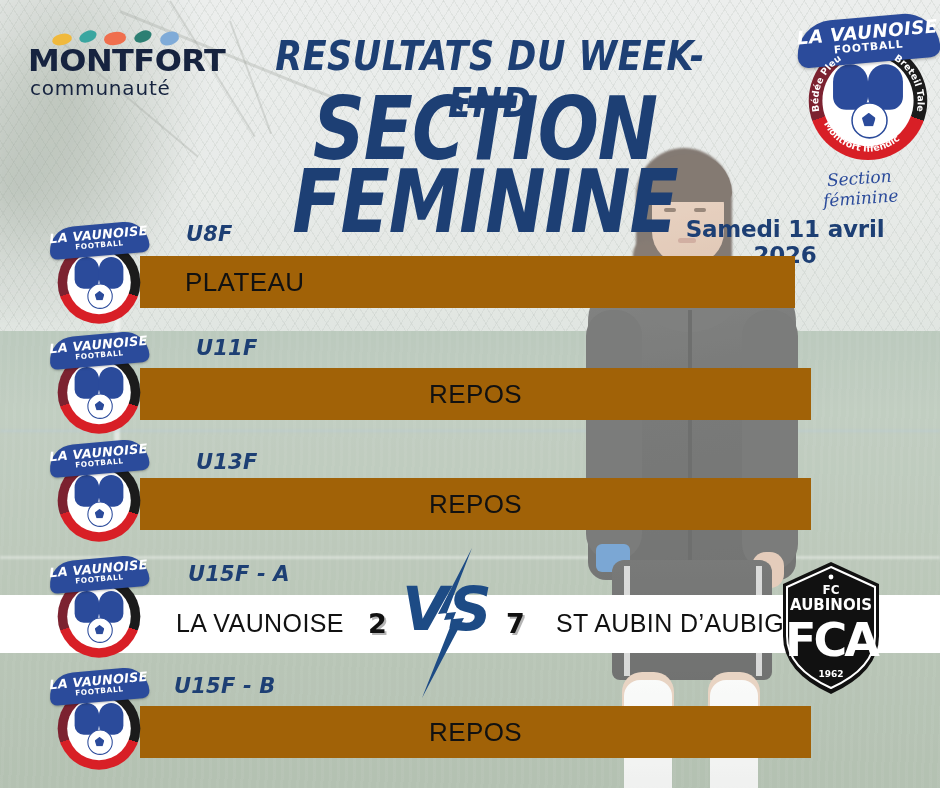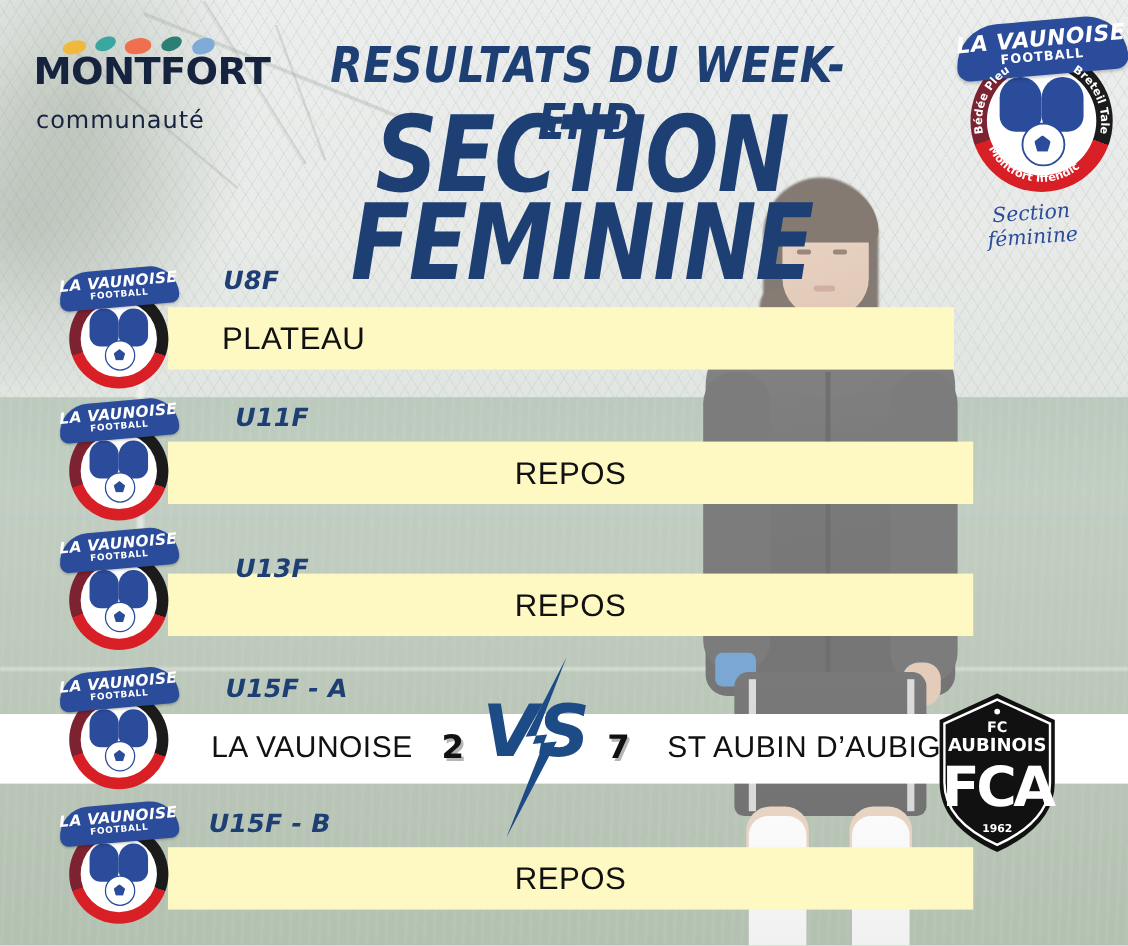--- a/index.html
+++ b/index.html
@@ -123,21 +123,21 @@
   .mf-dot.d3 { left: 52px; top: 2px; background: #ef6f4e; transform: rotate(-8deg); width: 22px; height: 13px; }
   .mf-dot.d4 { left: 82px; top: 1px; background: #2c7f73; transform: rotate(-22deg); width: 18px; }
   .mf-dot.d5 { left: 108px; top: 2px; background: #7fabd8; transform: rotate(-18deg); width: 19px; height: 13px; }
   .mf-name {
     font-size: 31px; font-weight: 700; letter-spacing: -.5px; color: #16233f;
     line-height: .95; font-family: "DejaVu Sans", sans-serif; transform: scaleX(1.03);
     transform-origin: left;
   }
   .mf-sub {
     font-size: 20px; color: #16233f; letter-spacing: .8px; line-height: 1.05;
-    font-family: "DejaVu Sans", sans-serif; margin-top: 15px; margin-left: 2px;
+    font-family: "DejaVu Sans", sans-serif; margin-top: 3px; margin-left: 2px;
   }
 
   
   .t-results {
     position: absolute; left: 262px; top: 32px; width: 456px;
     text-align: center; color: #1d3f74;
     font-family: "DejaVu Sans", sans-serif; font-weight: 700; font-style: italic;
     font-size: 35px; letter-spacing: .5px; transform: scaleY(1.18); transform-origin: top center;
   }
   .t-section {
@@ -213,21 +213,21 @@
   .header-crest { position: absolute; left: 792px; top: 14px; transform: scale(1.52); transform-origin: top left; }
 
   
   .row { position: absolute; left: 0; width: 100%; }
   .row .row-crest { position: absolute; left: 46px; transform: scale(1.06); transform-origin: top left; z-index: 6; }
   .cat {
     position: absolute; color: #1d3f74; font-family: "DejaVu Sans", sans-serif;
     font-weight: 700; font-style: italic; font-size: 21px; letter-spacing: .2px; z-index: 5;
   }
   .bar {
-    position: absolute; background: #fef9c3; z-index: 3;
+    position: absolute; background: #a16207; z-index: 3;
     display: flex; align-items: center;
   }
   .bar .txt {
     font-family: "Liberation Sans", sans-serif; font-size: 26px; color: #111;
     letter-spacing: .4px;
   }
   .bar .txt.left { margin-left: 45px; }
   .bar .txt.center { width: 100%; text-align: center; }
 
   
@@ -242,21 +242,21 @@
   }
   .m-score {
     position: absolute; top: 608px; font-size: 27px; font-weight: 700; color: #111;
     z-index: 5; font-family: "DejaVu Sans", sans-serif;
     text-shadow: 2px 2px 0 rgba(120,120,120,.55);
   }
   .m-score.h { left: 368px; }
   .m-score.a { left: 506px; }
   .vs-wrap { position: absolute; left: 398px; top: 548px; width: 110px; height: 150px; z-index: 6; }
 
-  .aubinois { position: absolute; left: 776px; top: 576px; width: 110px; height: 136px; z-index: 6; }
+  .aubinois { position: absolute; left: 776px; top: 560px; width: 110px; height: 136px; z-index: 6; }
 </style>
 </head>
 <body>
 
 <div id="poster">
 
   <div class="bg">
     <div class="bg-sky"></div>
     <div class="bg-fence"></div>
     <div class="bg-trees"></div>
@@ -309,20 +309,21 @@
     </div>
     <div class="mf-name">MONTFORT</div>
     <div class="mf-sub">communauté</div>
   </div>
 
   <div class="t-results">RESULTATS DU WEEK-END</div>
   <div class="t-section">
     <div>SECTION</div>
     <div>FEMININE</div>
   </div>
+  <div class="t-date">Samedi 11 avril 2026</div>
 
   <div class="header-crest">
     <div class="crest">
       <div class="banner">
         <div class="b1">LA VAUNOISE</div>
         <div class="b2">FOOTBALL</div>
       </div>
       <div class="ring"></div>
       <div class="inner">
         <div class="head l"></div>
@@ -393,21 +394,21 @@
             <div class="b2">FOOTBALL</div>
           </div>
         <div class="ring"></div>
         <div class="inner">
             <div class="head l"></div>
             <div class="head r"></div>
             <div class="ball"></div>
           </div>
       </div>
     </div>
-    <div class="cat" style="left:196px;top:462px">U13F</div>
+    <div class="cat" style="left:196px;top:450px">U13F</div>
     <div class="bar" style="left:140px;top:478px;width:671px;height:52px">
       <span class="txt center">REPOS</span>
     </div>
   </div>
 
   <div class="row">
     <div class="row-crest" style="top:556px">
       <div class="crest">
         <div class="banner">
             <div class="b1">LA VAUNOISE</div>

